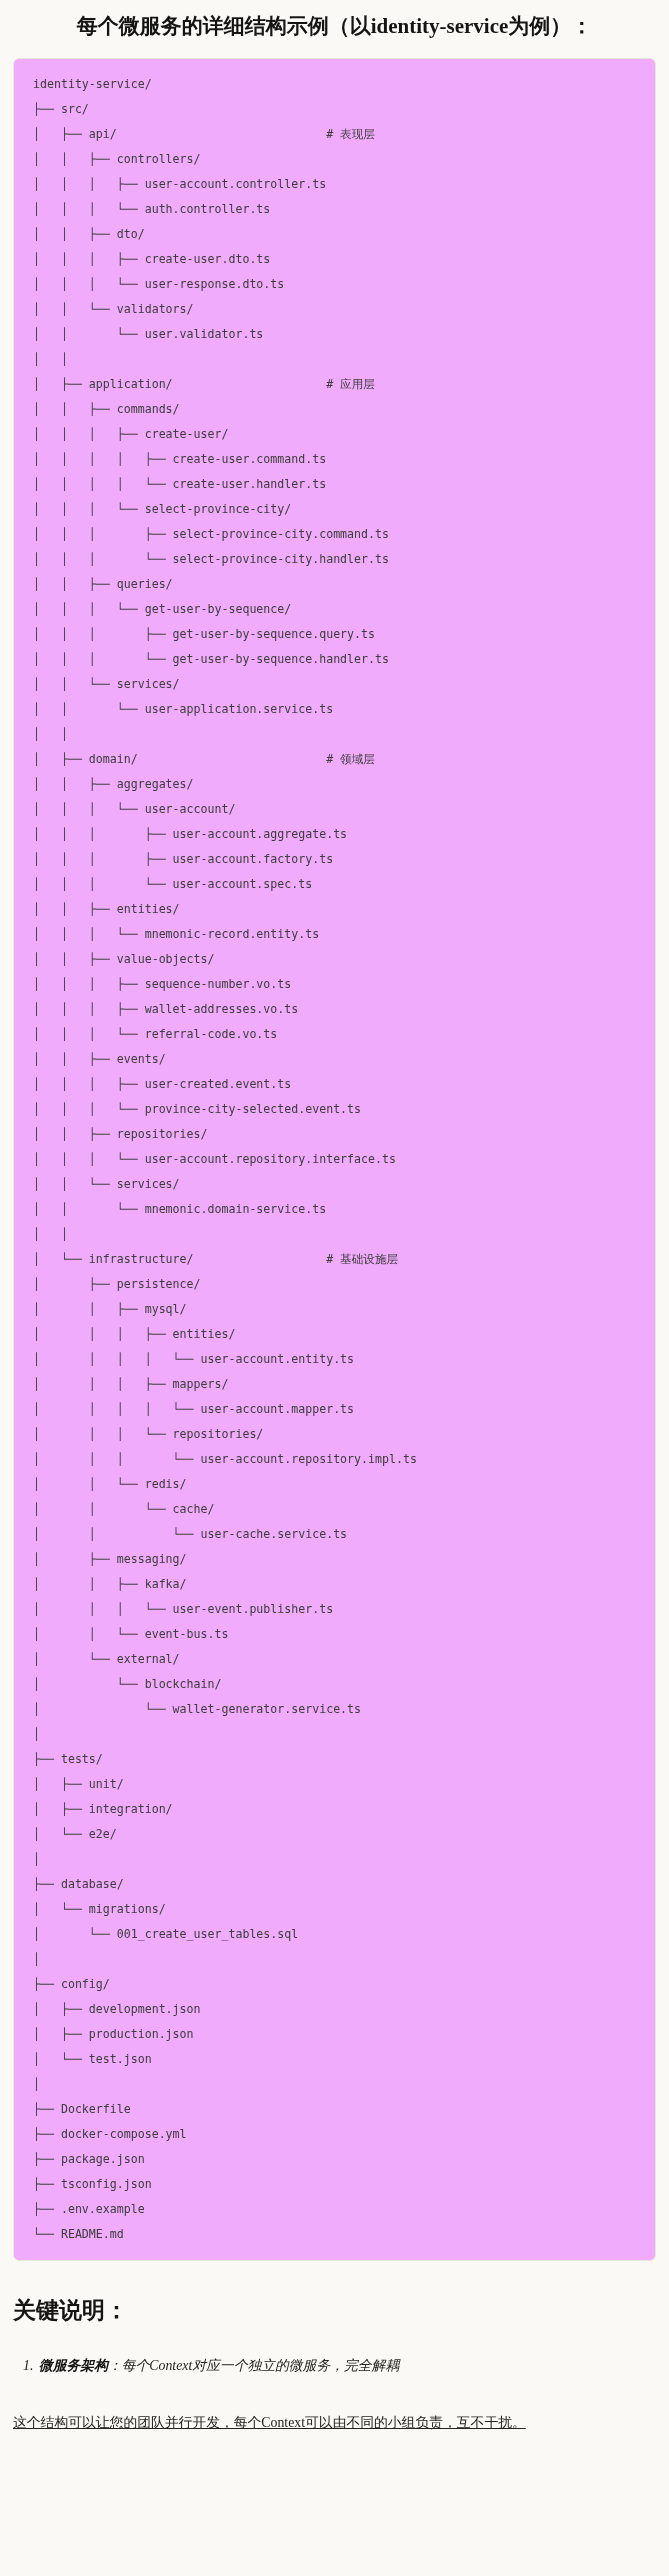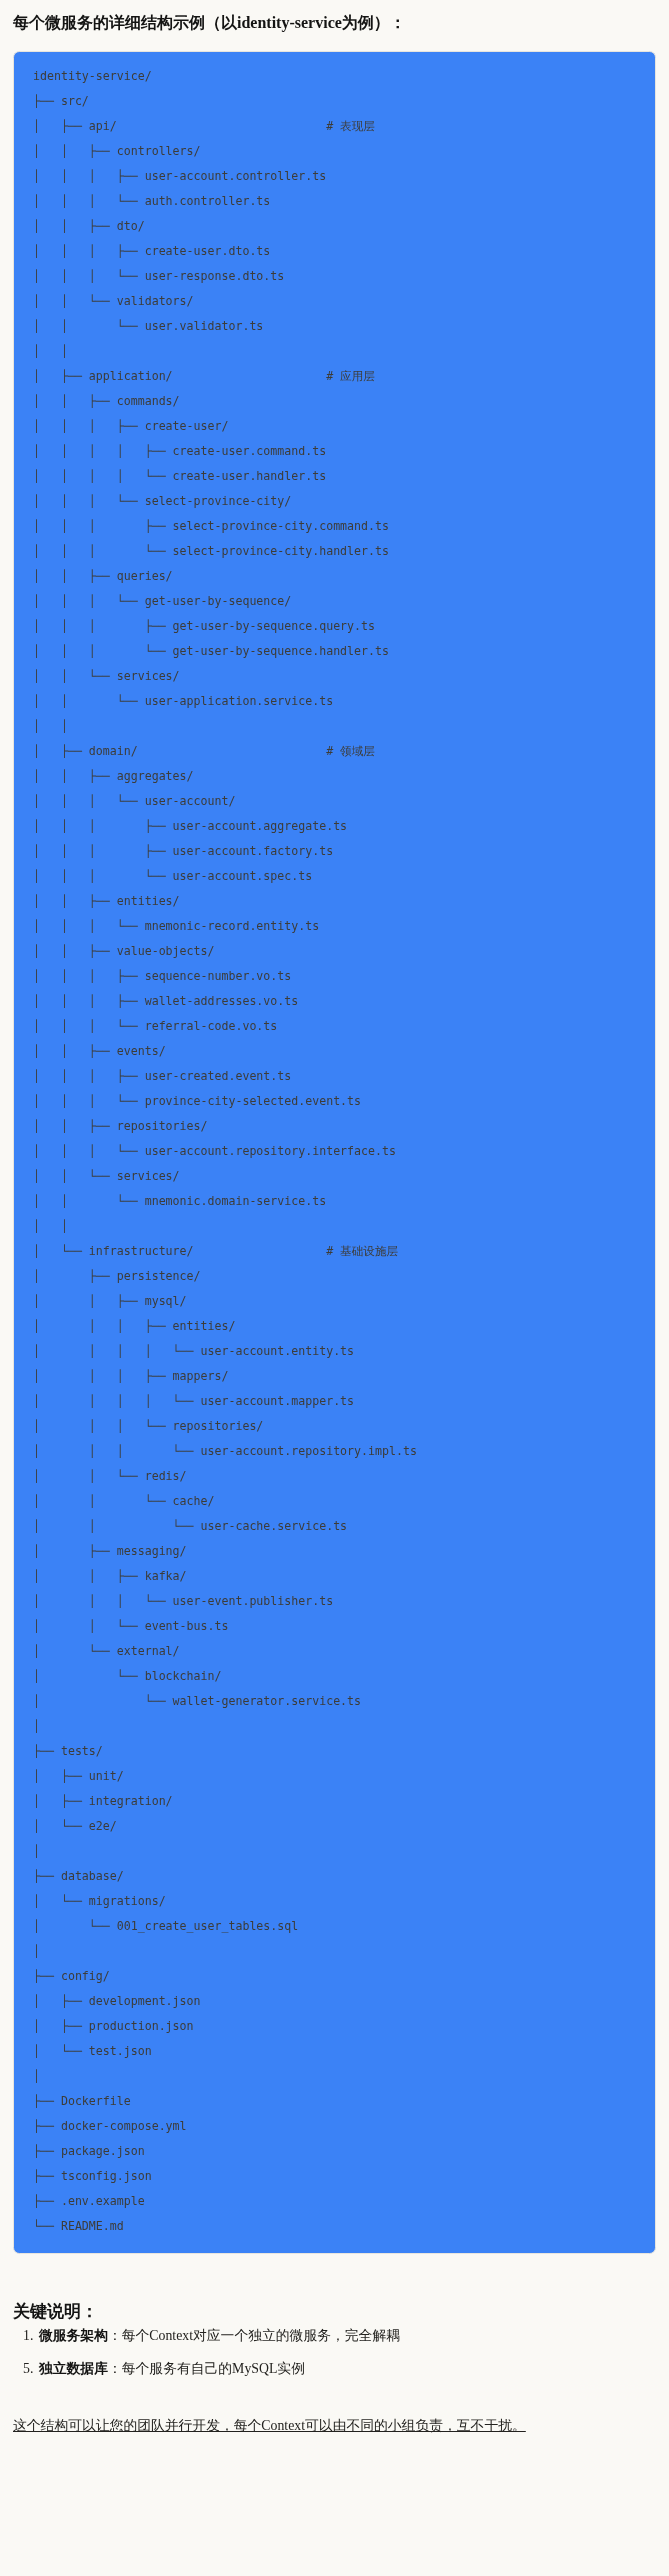--- a/index.html
+++ b/index.html
@@ -4,48 +4,50 @@
 <style>
   * { margin: 0; padding: 0; box-sizing: border-box; }
   html, body { background: #faf9f5; }
   body {
     width: 669px;
     font-family: "Liberation Serif", "DejaVu Serif", serif;
     color: #1a1915;
   }
   .page { padding: 11.3px 13px 21px 13px; }
   .page-title {
-    font-size: 16px;
+    font-size: 21px;
     font-weight: 700;
     line-height: 1.45;
     color: #141413;
+    text-align: center;
   }
   .code-block {
     margin-top: 16.3px;
-    background: #3b82f6;
+    background: #f0abfc;
     border: 0.6px solid #e7e5de;
     border-radius: 6.3px;
     padding: 12.5px 19px 13.8px 19px;
   }
   .tree {
     font-family: "DejaVu Sans Mono", "Liberation Mono", monospace;
     font-size: 11.6px;
     line-height: 25px;
     color: #3d3c38;
     white-space: pre;
   }
   .notes-heading {
-    margin-top: 46px;
-    font-size: 17px;
+    margin-top: 34px;
+    font-size: 23px;
     font-weight: 700;
     color: #141413;
   }
   .notes-list {
-    margin-top: 2px;
+    margin-top: 29px;
     padding-left: 10px;
+    font-style: italic;
   }
   .note-item {
     font-size: 13.8px;
     line-height: 1.55;
     margin-bottom: 12px;
     color: #23221f;
   }
   .note-num { margin-right: 5.6px; }
   .note-term { font-weight: 700; color: #141413; }
   .closing {
@@ -155,21 +157,20 @@
 
   <h2 class="notes-heading">关键说明：</h2>
 
   <div class="notes-list">
 
     <div class="note-item"><span class="note-num">1.</span><span class="note-term">微服务架构</span><span class="note-desc">：每个Context对应一个独立的微服务，完全解耦</span></div>
 
 
 
 
-    <div class="note-item"><span class="note-num">5.</span><span class="note-term">独立数据库</span><span class="note-desc">：每个服务有自己的MySQL实例</span></div>
 
 
   </div>
 
   <p class="closing">这个结构可以让您的团队并行开发，每个Context可以由不同的小组负责，互不干扰。</p>
 
 </div>
 
 
 </body></html>

